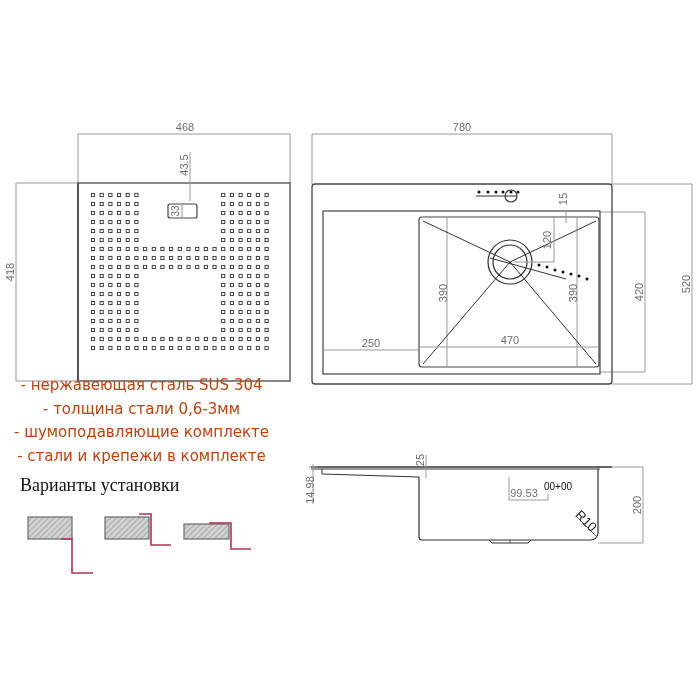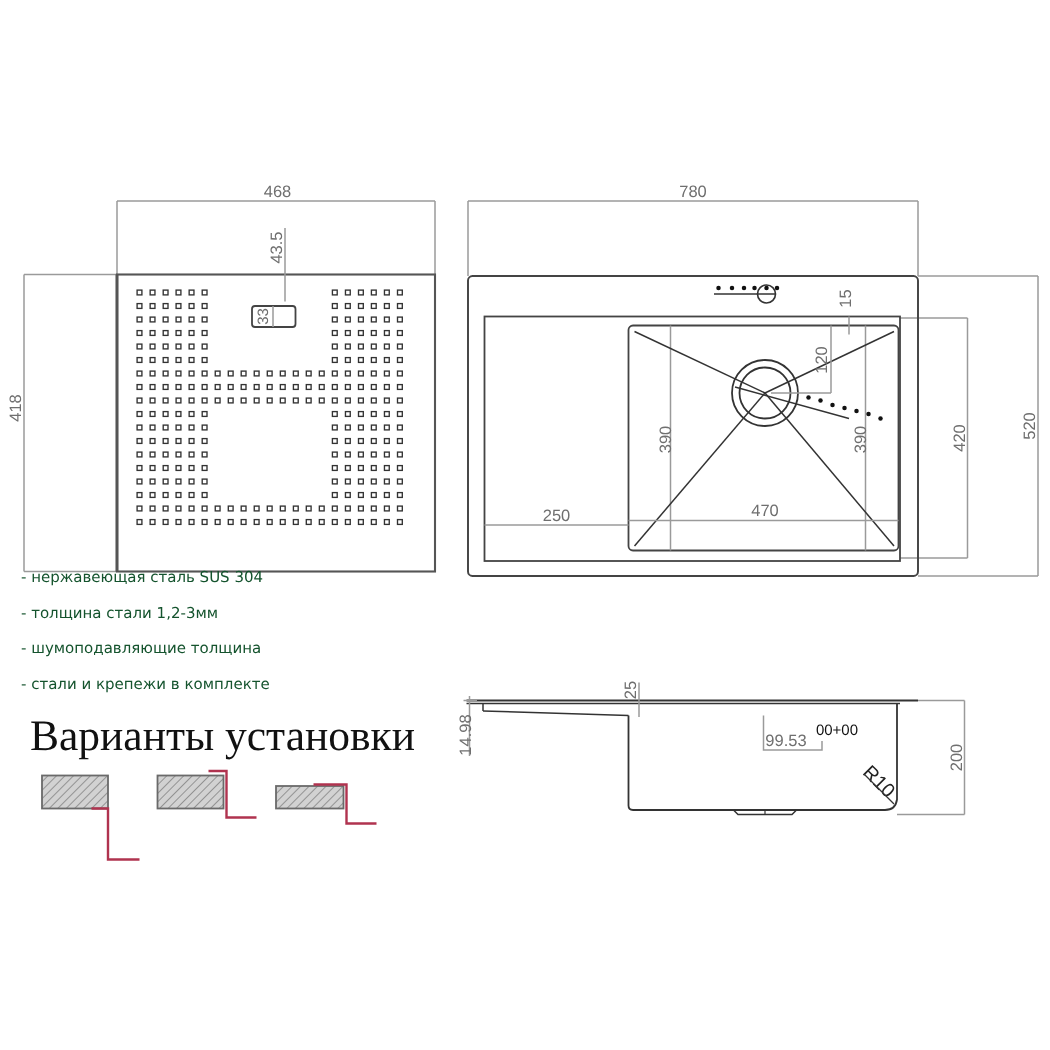--- a/index.html
+++ b/index.html
@@ -1,21 +1,21 @@
 <!DOCTYPE html>
 <html><head>
 <meta charset="utf-8">
 <style>
   html, body { margin: 0; padding: 0; background: #ffffff; }
   body { width: 700px; height: 700px; position: relative; overflow: hidden; font-family: "Liberation Sans", sans-serif; }
   svg.drawing { position: absolute; left: 0; top: 0; }
   .dim { font-family: "Liberation Sans", sans-serif; font-size: 11px; fill: #6f6f6f; }
-  .spec-list { position: absolute; left: 14px; top: 374px; margin: 0; padding: 0; list-style: none; font-family: "DejaVu Sans", sans-serif; font-size: 10px; color: #14532d; line-height: 23.5px; }
+  .spec-list { position: absolute; left: 14px; top: 374px; margin: 0; padding: 0; list-style: none; font-family: "DejaVu Sans", sans-serif; font-size: 15px; color: #c2410c; line-height: 23.5px; text-align: center; }
   .spec-list li { white-space: nowrap; }
-  .install-title { position: absolute; left: 20px; top: 475px; font-family: "Liberation Serif", serif; font-size: 29px; color: #111; white-space: nowrap; }
+  .install-title { position: absolute; left: 20px; top: 475px; font-family: "Liberation Serif", serif; font-size: 18px; color: #111; white-space: nowrap; }
 </style>
 </head>
 <body>
 
 <svg class="drawing" width="700" height="700" viewBox="0 0 700 700" xmlns="http://www.w3.org/2000/svg">
   <defs>
     <pattern id="hatch" width="4" height="4" patternUnits="userSpaceOnUse" patternTransform="rotate(45)">
       <rect width="4" height="4" fill="#d2d2d2"></rect>
       <line x1="0" y1="0" x2="0" y2="4" stroke="#8c8c8c" stroke-width="1.2"></line>
     </pattern>
@@ -419,18 +419,18 @@
     <path d="M139 514 L151 514 L151 545 L171 545" fill="none" stroke="#b0334f" stroke-width="1.6"></path>
   </g>
   <g>
     <rect x="184" y="524" width="45" height="15" fill="url(#hatch)" stroke="#6a6a6a" stroke-width="1.2"></rect>
     <path d="M209 523 L231 523 L231 549 L251 549" fill="none" stroke="#b0334f" stroke-width="1.6"></path>
   </g>
 </svg>
 
 <ul class="spec-list">
   <li>- нержавеющая сталь SUS 304</li>
-  <li>- толщина стали 1,2-3мм</li>
-  <li>- шумоподавляющие толщина</li>
+  <li>- толщина стали 0,6-3мм</li>
+  <li>- шумоподавляющие комплекте</li>
   <li>- стали и крепежи в комплекте</li>
 </ul>
 
 <div class="install-title">Варианты установки</div>
 
 </body></html>

